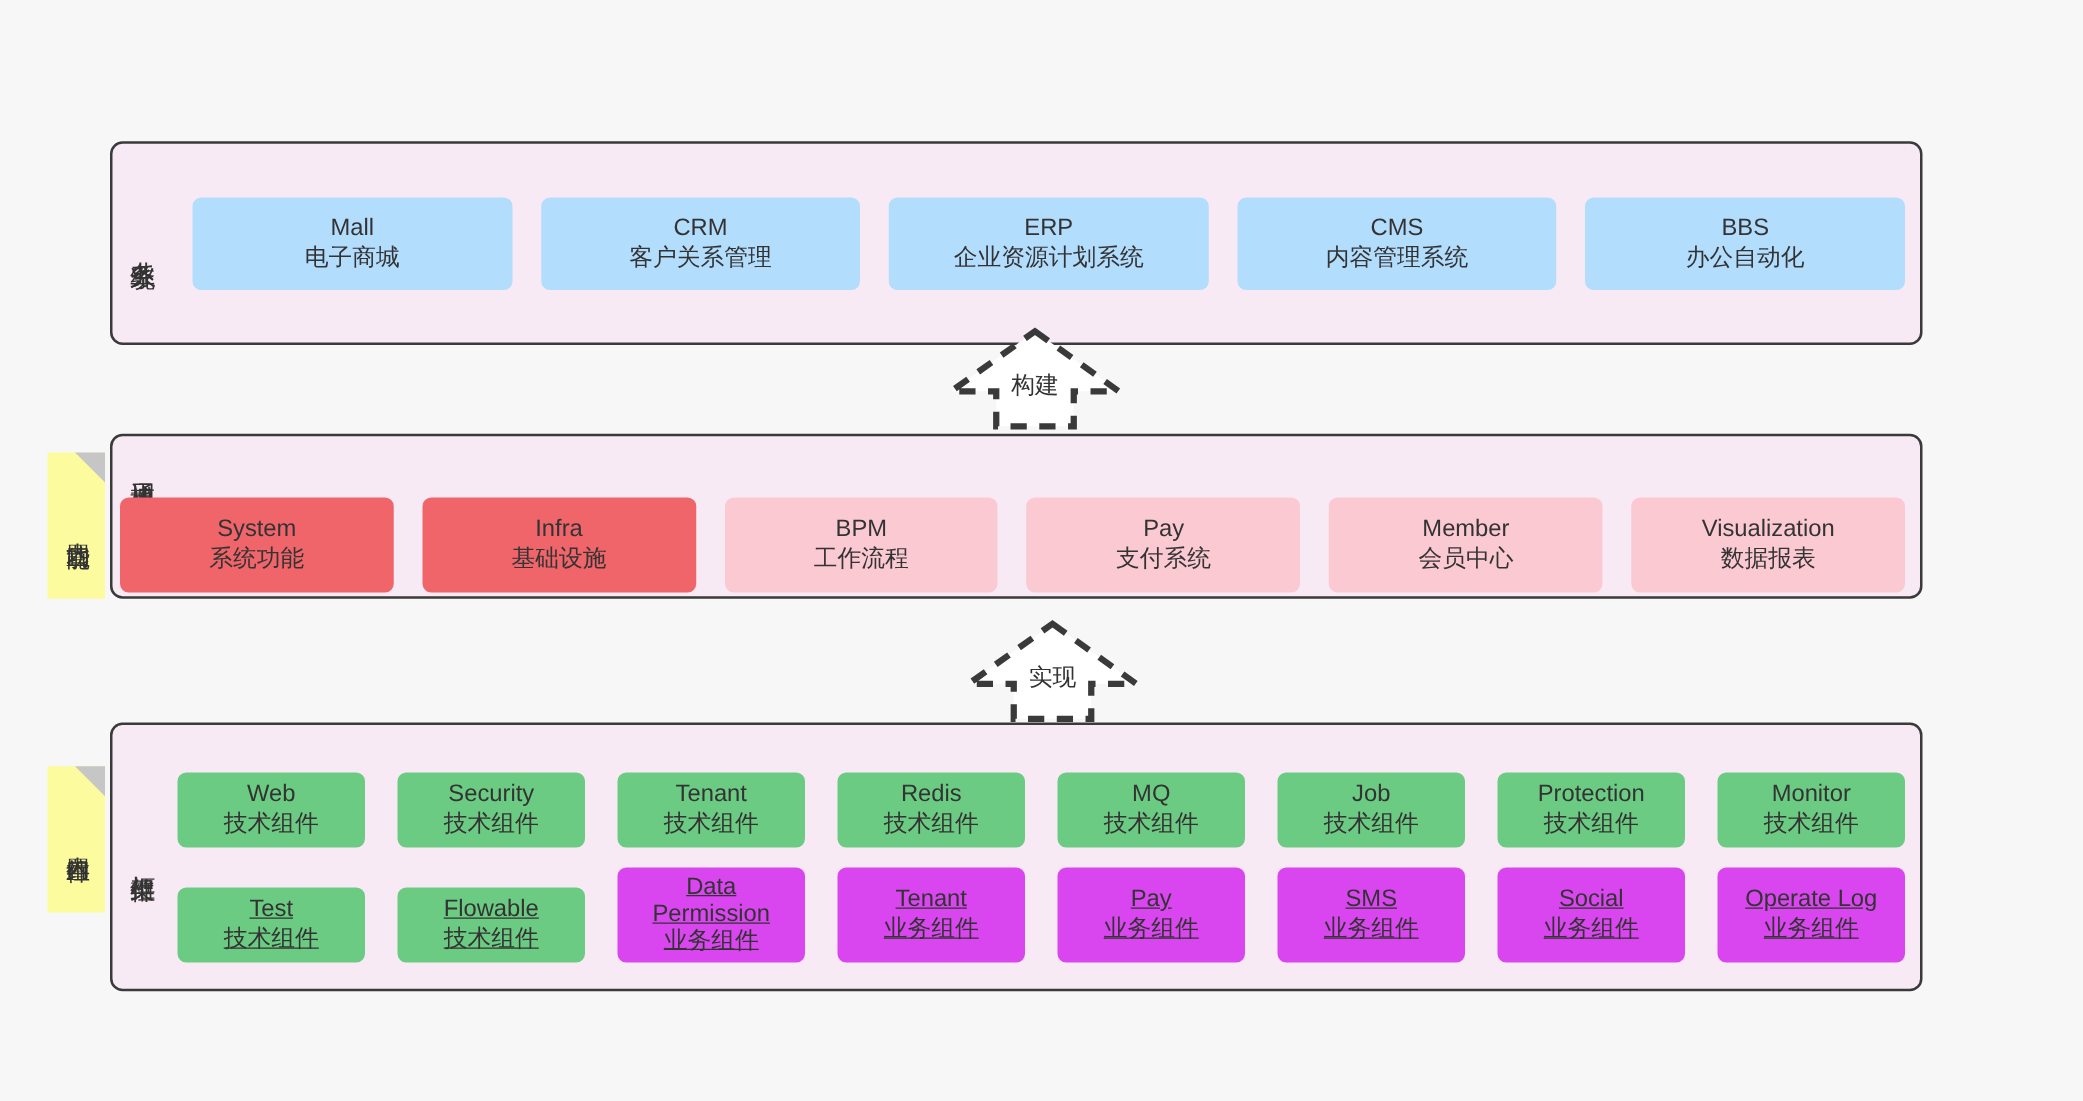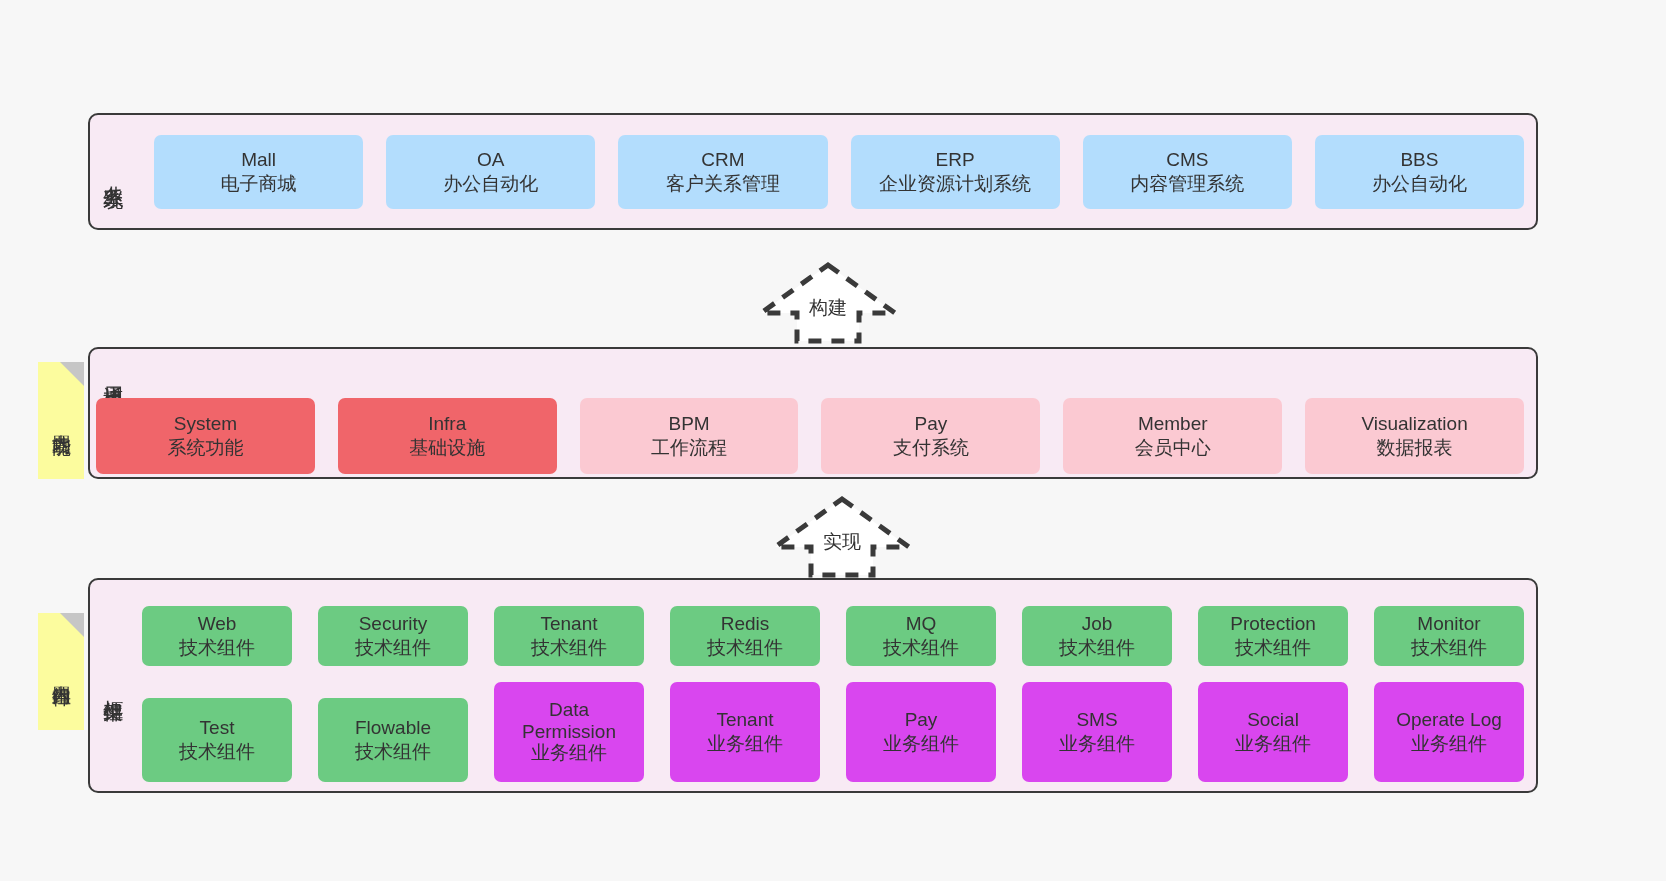--- a/index.html
+++ b/index.html
@@ -130,34 +130,30 @@
     background: transparent;
     white-space: nowrap;
     user-select: none;
   }
 </style>
 </head>
 <body>
 
 <div class="canvas">
 
-  <div class="layer" style="left:88px; top:113px; width:1450px; height:117px;gap:12px;">
+  <div class="layer" style="left:88px; top:113px; width:1450px; height:163px;gap:12px;">
     <div class="layer-title">业务系统</div>
     <div class="layer-body">
       <div class="row" style="height:74px;">
 
         <div class="card blue">
           <span class="en">Mall</span>
           <span class="cn">电子商城</span>
         </div>
 
-        <div class="card blue">
-          <span class="en">OA</span>
-          <span class="cn">办公自动化</span>
-        </div>
 
         <div class="card blue">
           <span class="en">CRM</span>
           <span class="cn">客户关系管理</span>
         </div>
 
         <div class="card blue">
           <span class="en">ERP</span>
           <span class="cn">企业资源计划系统</span>
         </div>
@@ -271,21 +267,21 @@
         <div class="card green">
           <span class="en">Protection</span>
           <span class="cn">技术组件</span>
         </div>
         <div class="card green">
           <span class="en">Monitor</span>
           <span class="cn">技术组件</span>
         </div>
       </div>
 
-      <div class="row" style="height:100px; gap:26px;">
+      <div class="row" style="height:76px; gap:26px;text-decoration:underline;">
         <div class="card green">
           <span class="en">Test</span>
           <span class="cn">技术组件</span>
         </div>
         <div class="card green">
           <span class="en">Flowable</span>
           <span class="cn">技术组件</span>
         </div>
         <div class="card lightgreen wrap" style="line-height:1.15;">
           <span class="en">Data Permission</span>

